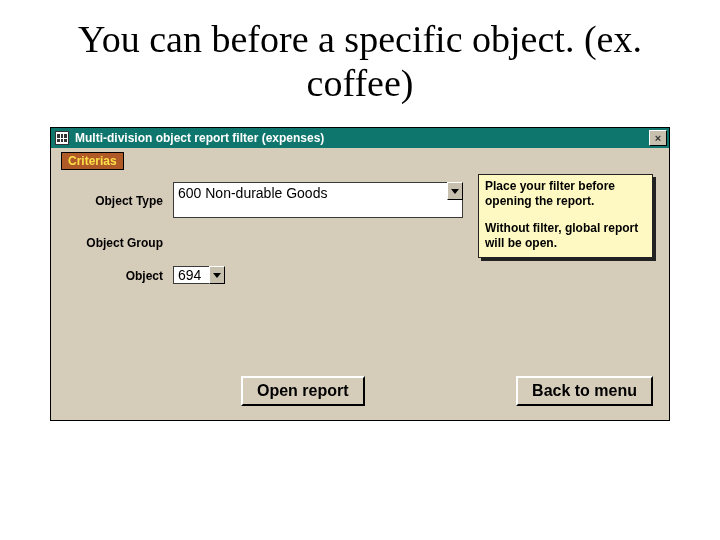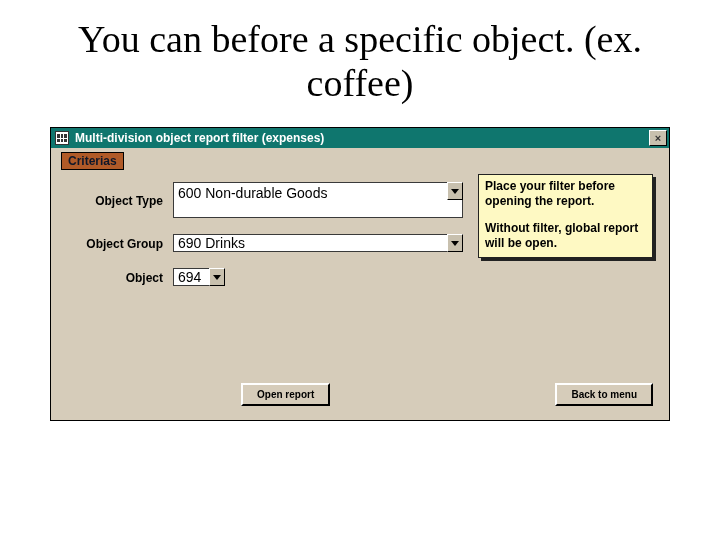--- a/index.html
+++ b/index.html
@@ -66,21 +66,21 @@
   }
   .body {
     position: relative;
     padding: 8px 10px 14px 10px;
     height: 272px;
   }
   .criterias-label {
     position: absolute;
     top: 4px; left: 10px;
     background: #b05a28;
-    color: #0f172a;
+    color: #fde047;
     font-weight: bold;
     font-size: 12px;
     padding: 1px 6px;
     border: 1px solid #000;
   }
   .form-row {
     display: flex;
     align-items: center;
     margin-top: 22px;
   }
@@ -125,21 +125,21 @@
     font-weight: bold;
     font-size: 12px;
     line-height: 1.25;
   }
   .info-box .para2 { margin-top: 12px; }
   .btn {
     background: #d6ccba;
     border: 2px solid #000;
     border-top-color:#fff; border-left-color:#fff;
     font-weight: bold;
-    font-size: 10px;
+    font-size: 16px;
     padding: 4px 14px;
     cursor: default;
   }
   .open-report-wrap {
     position: absolute;
     left: 190px; bottom: 14px;
   }
   .back-wrap {
     position: absolute;
     right: 16px; bottom: 14px;
@@ -178,28 +178,20 @@
         <span class="arrow">
           <svg viewBox="0 0 8 5">
               <polygon points="0,0 8,0 4,5" fill="#000"></polygon>
             </svg>
         </span>
       </div>
     </div>
 
     <div class="form-row">
       <div class="form-label">Object Group</div>
-      <div class="combo" style="width:290px;">
-        <span>690 Drinks</span>
-        <span class="arrow">
-          <svg viewBox="0 0 8 5">
-              <polygon points="0,0 8,0 4,5" fill="#000"></polygon>
-            </svg>
-        </span>
-      </div>
     </div>
 
     <div class="form-row">
       <div class="form-label">Object</div>
       <div class="combo" style="width:52px;">
         <span>694</span>
         <span class="arrow">
           <svg viewBox="0 0 8 5">
               <polygon points="0,0 8,0 4,5" fill="#000"></polygon>
             </svg>

